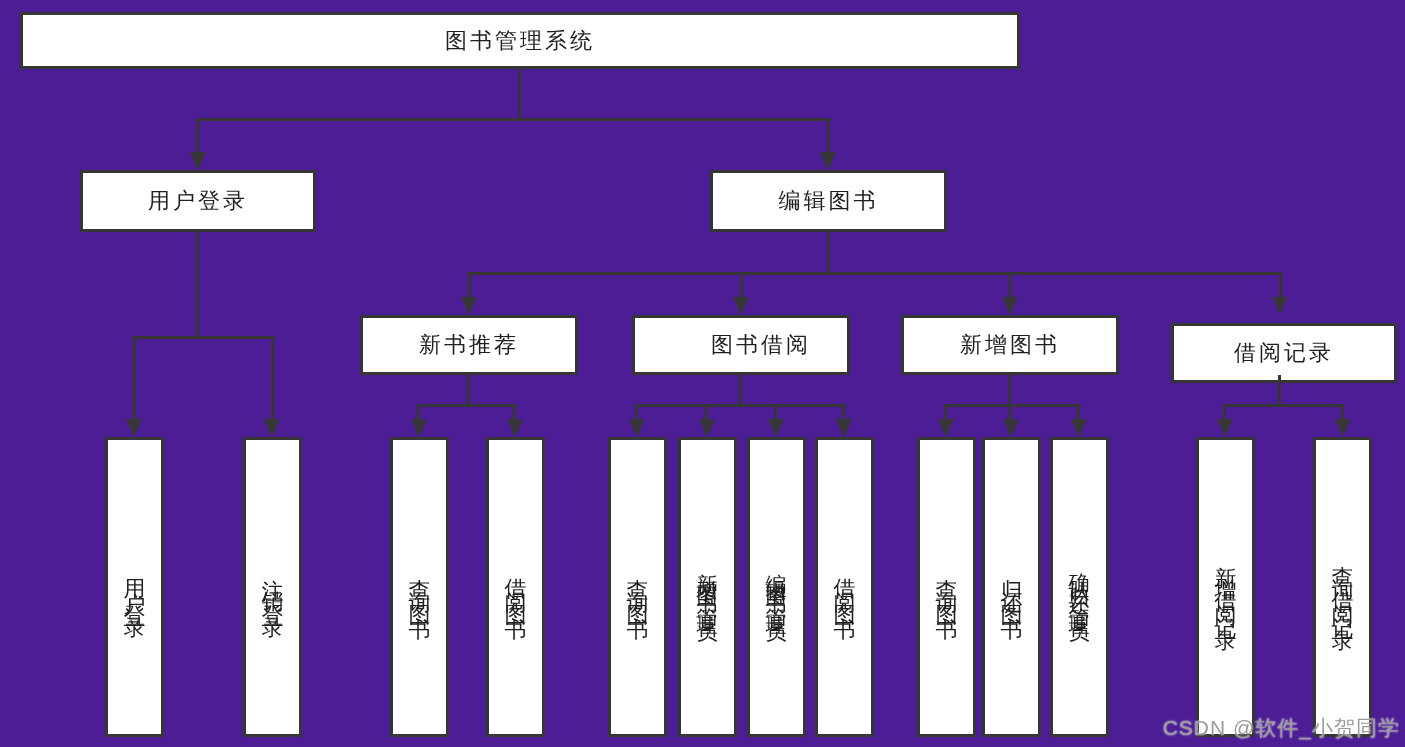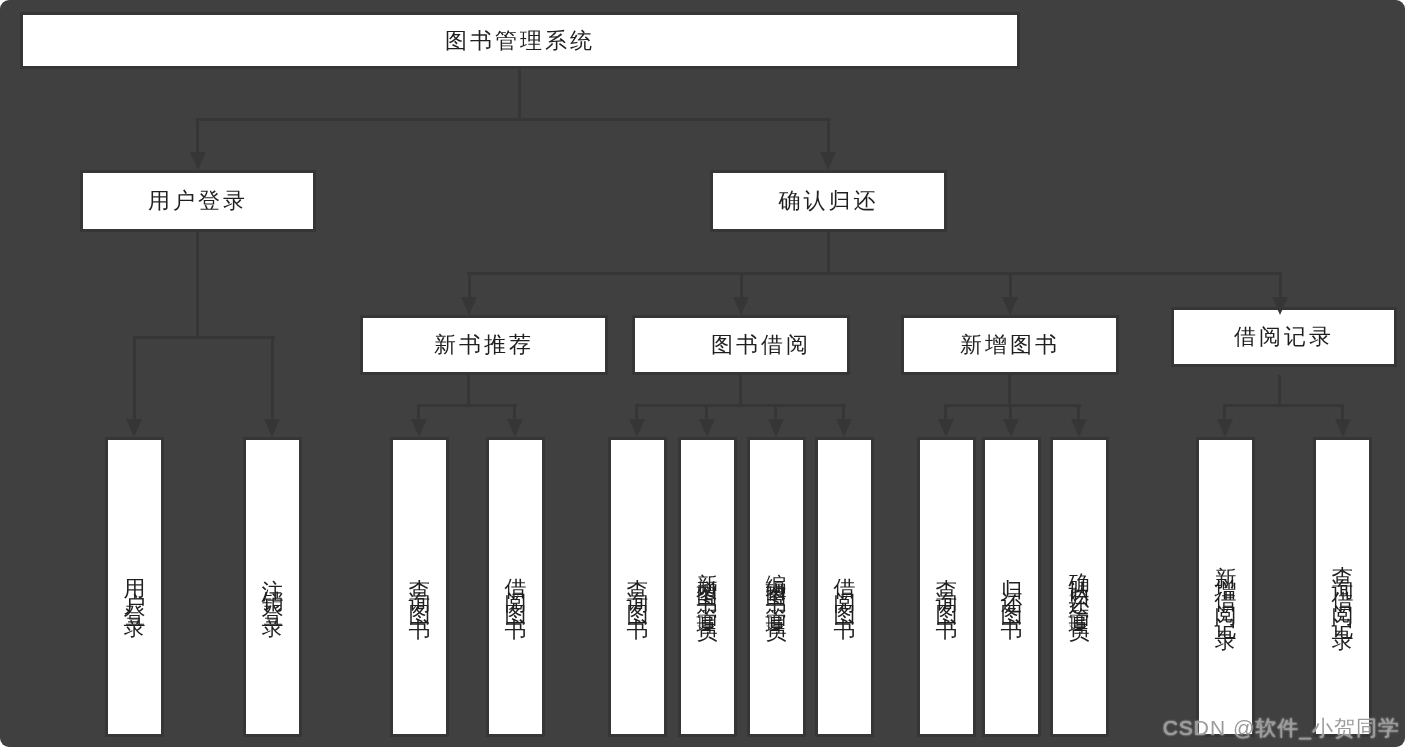--- a/index.html
+++ b/index.html
@@ -1,20 +1,19 @@
 <!DOCTYPE html>
 <html><head>
 <meta charset="utf-8">
 <style>
   html,body { margin:0; padding:0; background:#ffffff; }
   .stage {
-    position:relative; width:1405px; height:747px; background:#404040;
+    position:relative; width:1405px; height:747px; background:#4c1d95;
     font-family:"Liberation Sans","DejaVu Sans",sans-serif; color:#1f1f1f;
     overflow:hidden;
-    border-radius:9px;
   }
   
   .hbox {
     position:absolute; box-sizing:border-box;
     border:3px solid #363636; background:#ffffff;
     display:flex; align-items:center; justify-content:center;
     font-size:22px; letter-spacing:3px; white-space:nowrap;
   }
   
   .vbox {
@@ -48,36 +47,36 @@
 
   <div class="hbox" style="left:20px; top:12px; width:1000px; height:57px;">
     <span>图书管理系统</span>
   </div>
 
   <div class="hbox" style="left:80px; top:170px; width:236px; height:62px;">
     <span>用户登录</span>
   </div>
 
   <div class="hbox" style="left:710px; top:170px; width:237px; height:62px;">
-    <span>确认归还</span>
+    <span>编辑图书</span>
   </div>
 
-  <div class="hbox" style="left:360px; top:315px; width:248px; height:60px;">
+  <div class="hbox" style="left:360px; top:315px; width:218px; height:60px;">
     <span>新书推荐</span>
   </div>
 
   <div class="hbox" style="left:632px; top:315px; width:218px; height:60px;padding-left:40px;">
     <span>图书借阅</span>
   </div>
 
   <div class="hbox" style="left:901px; top:315px; width:218px; height:60px;">
     <span>新增图书</span>
   </div>
 
-  <div class="hbox" style="left:1171px; top:307px; width:226px; height:60px;">
+  <div class="hbox" style="left:1171px; top:323px; width:226px; height:60px;">
     <span>借阅记录</span>
   </div>
 
   <div class="vbox" style="left:105px;">
     <span class="vtext">用户登录</span>
   </div>
   <div class="vbox" style="left:243px;">
     <span class="vtext">注销登录</span>
   </div>
 

